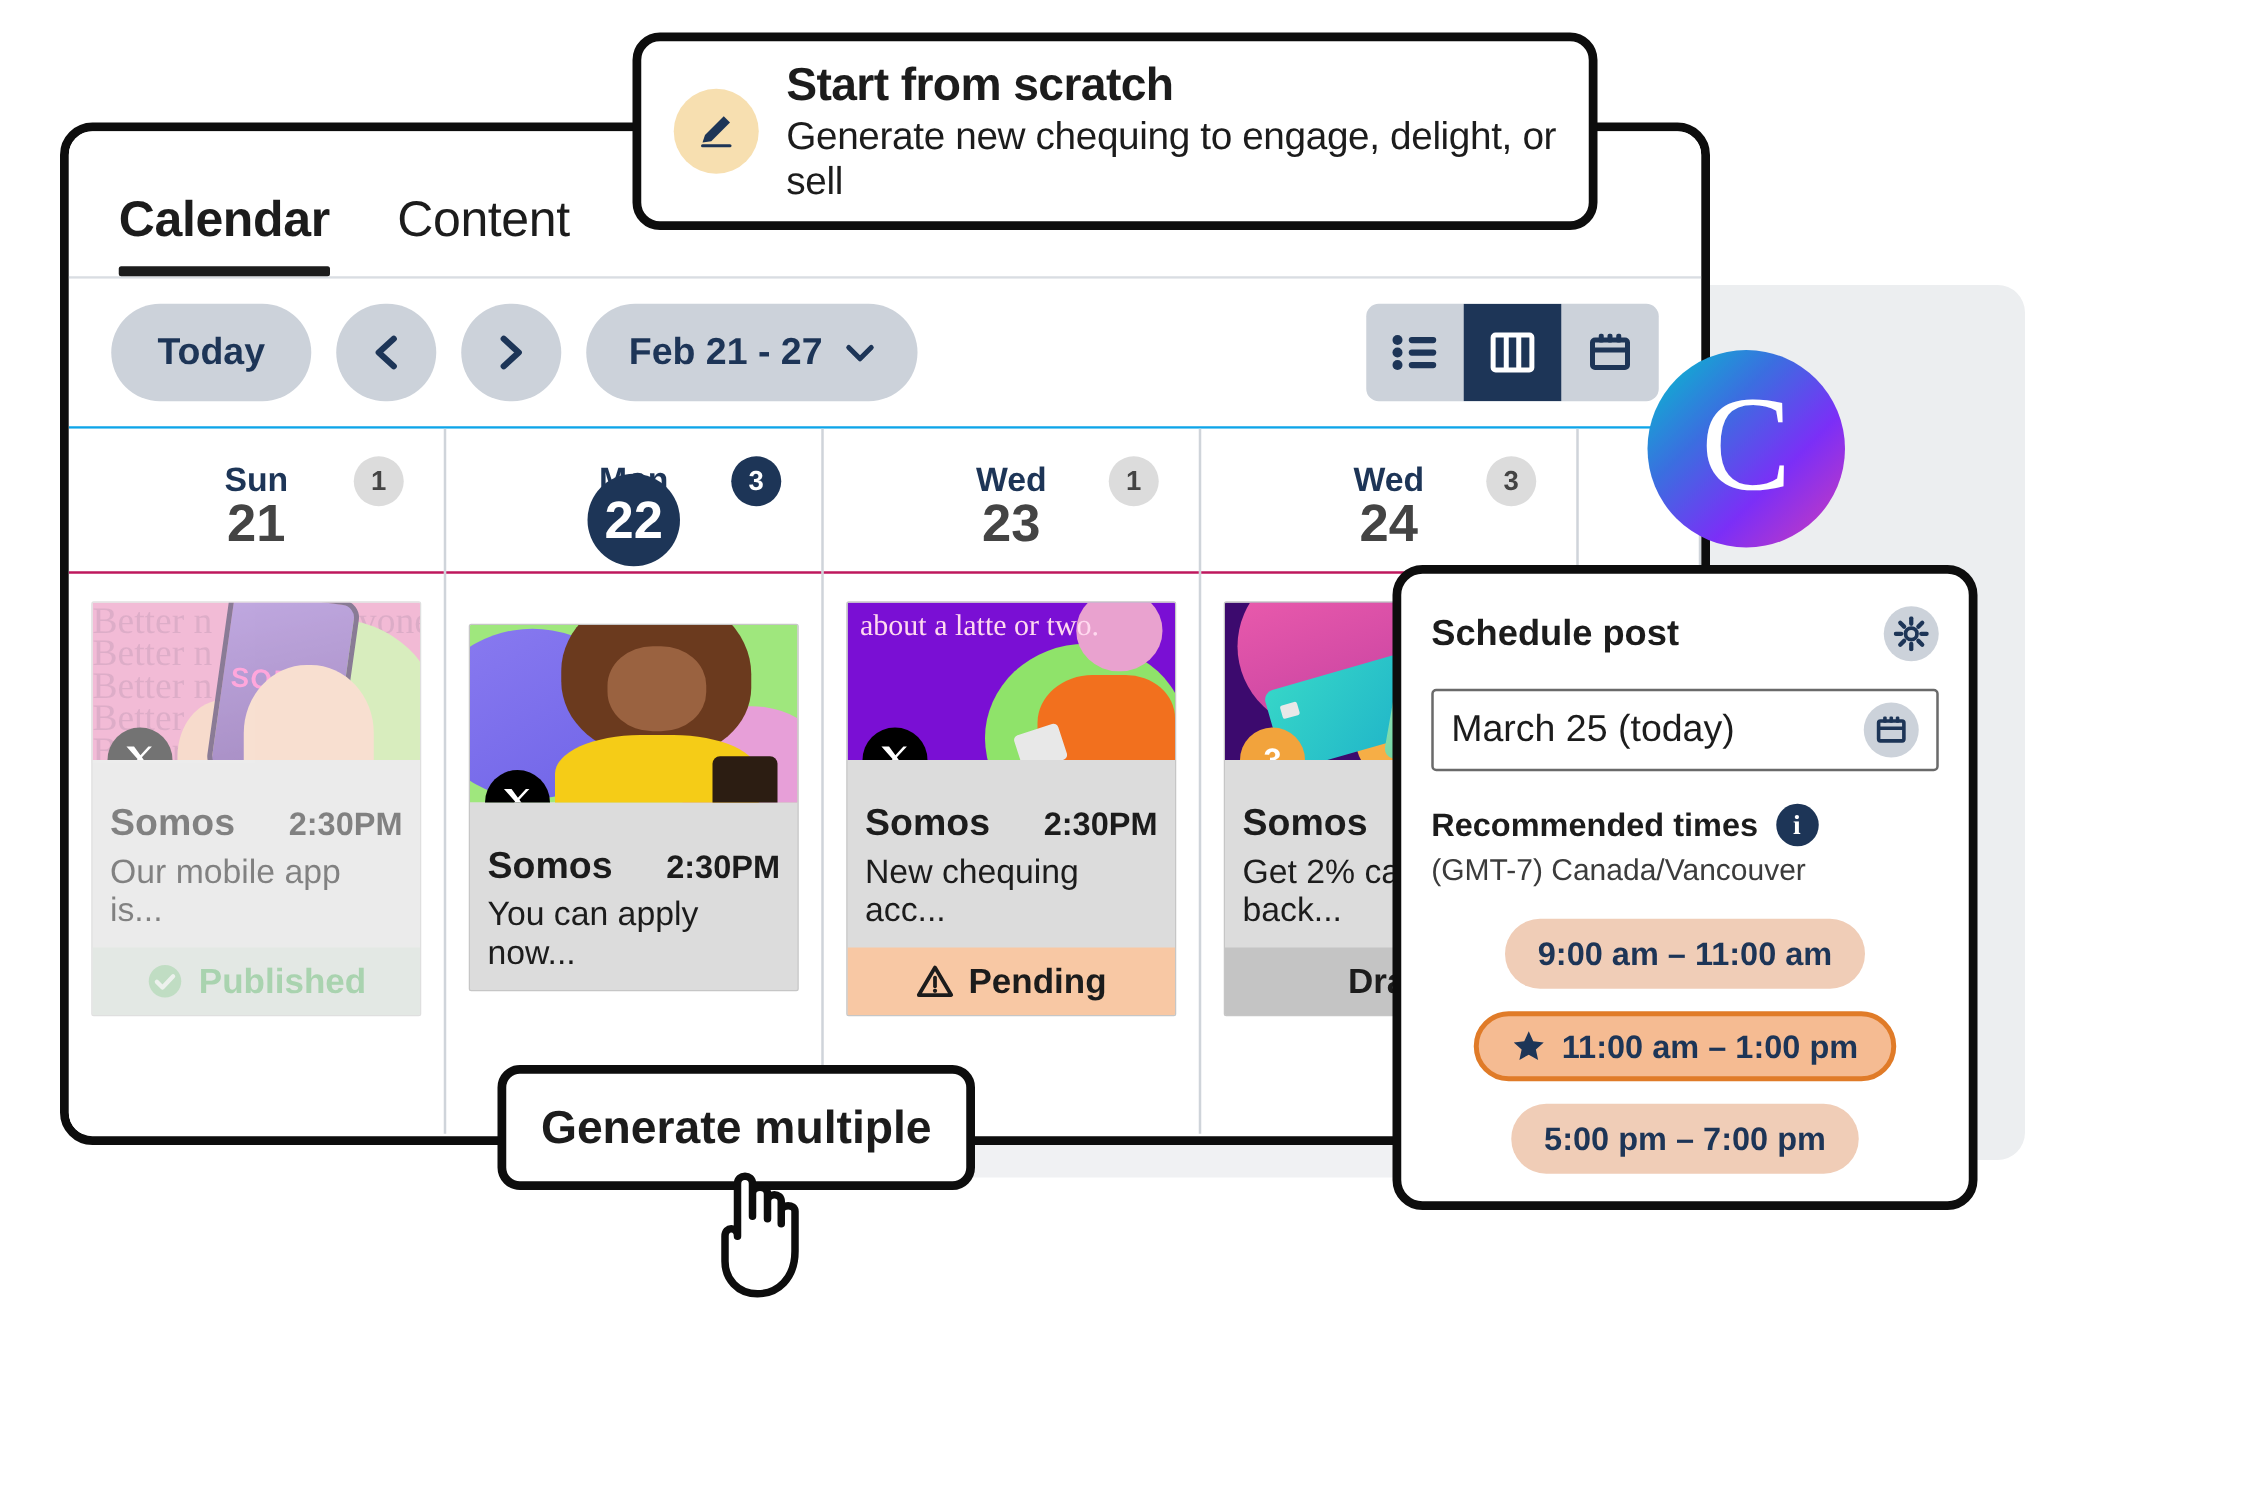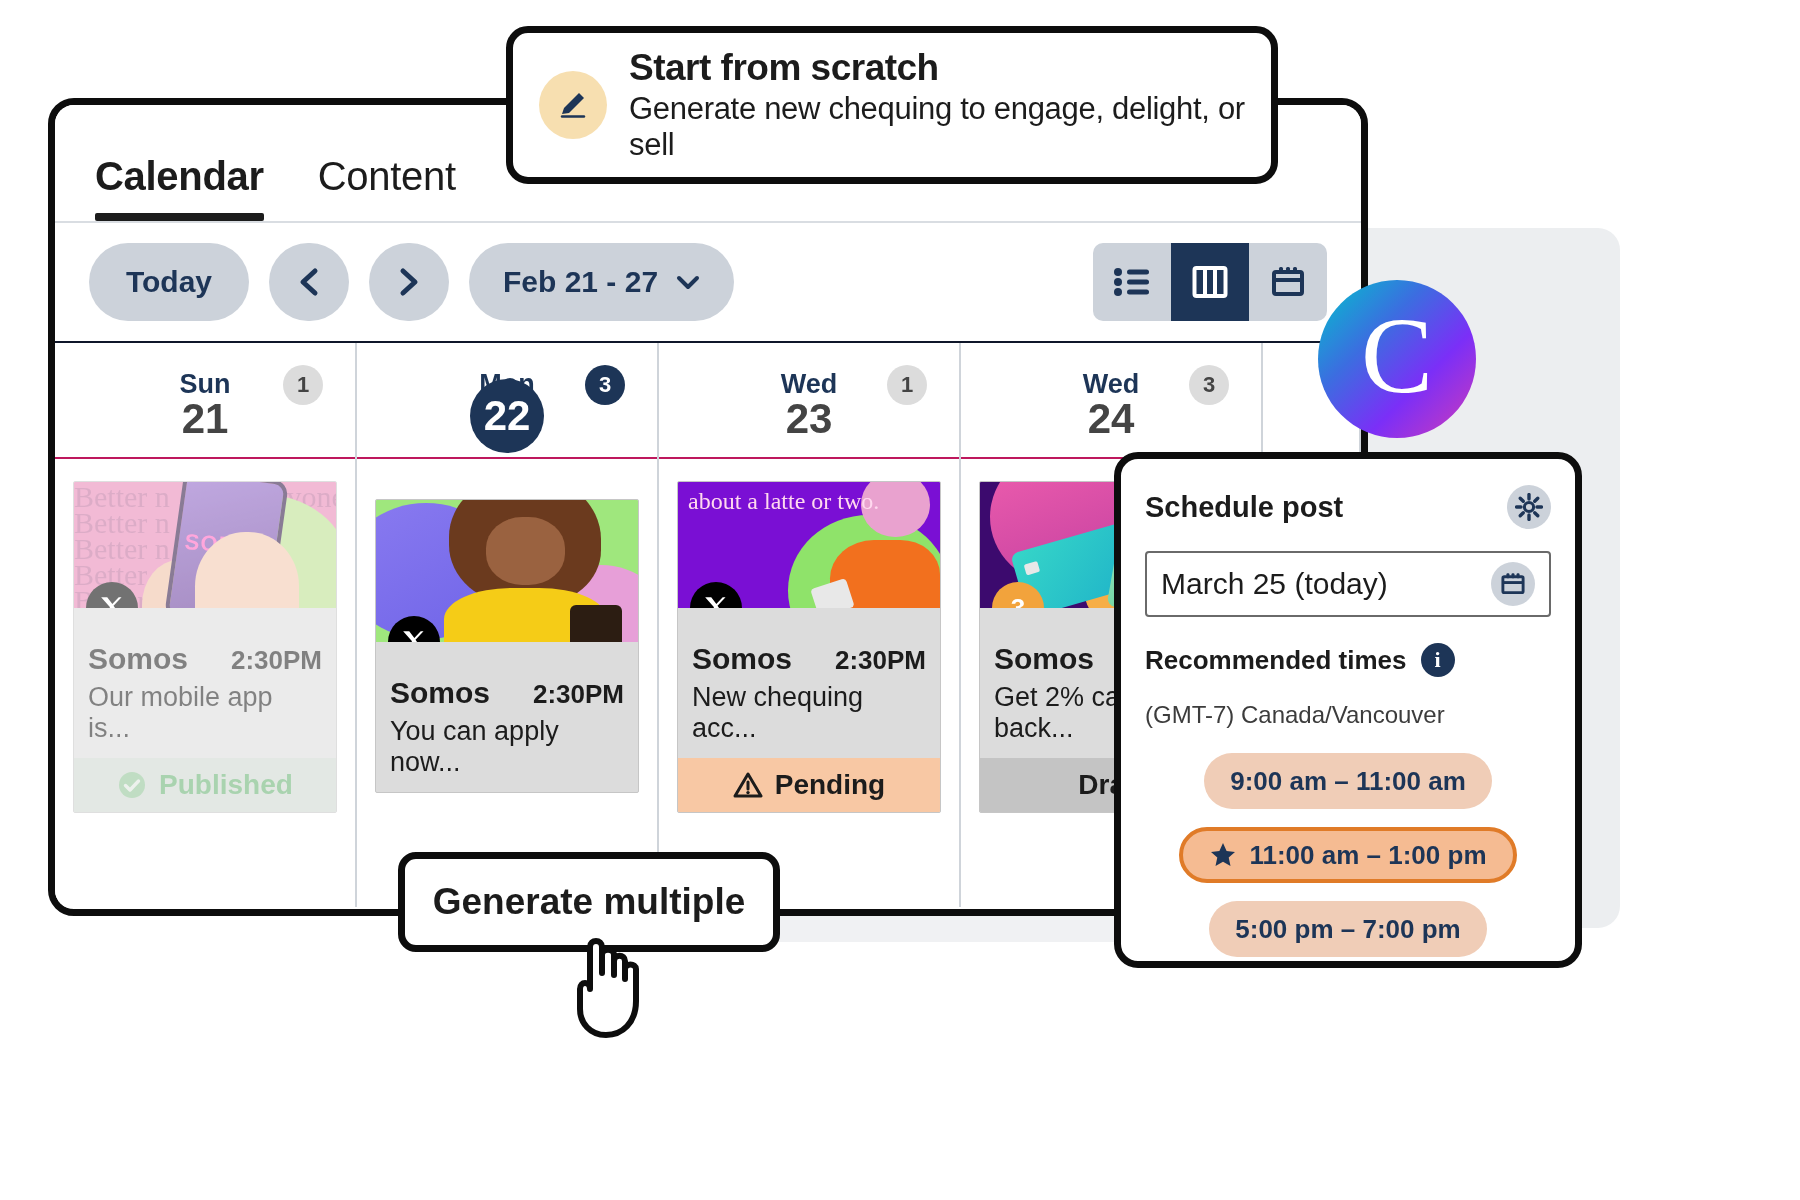--- a/index.html
+++ b/index.html
@@ -33,21 +33,21 @@
   }
   .tab.active { font-weight: bold; }
   .tab.active::after {
     content: ""; position: absolute; left: 0; right: 0; bottom: 0;
     height: 8px; background: #1c1c1c; border-radius: 2px;
   }
 
   .toolbar {
     height: 120px; display: flex; align-items: center;
     padding: 0 34px; gap: 20px; background: #fff;
-    border-bottom: 2px solid #0f172a;
+    border-bottom: 2px solid #0ea5e9;
   }
   .pill {
     background: #ccd2da; color: #1d3557;
     border-radius: 999px; display: flex; align-items: center; justify-content: center;
     font-weight: bold; cursor: pointer;
   }
   .pill-today { width: 160px; height: 78px; font-size: 30px; }
   .pill-round { width: 80px; height: 78px; font-size: 34px; }
   .pill-range { height: 78px; padding: 0 34px; font-size: 30px; gap: 18px; }
   .chev { font-size: 22px; }
@@ -284,21 +284,21 @@
     display: flex; align-items: center; justify-content: center; cursor: pointer;
   }
   .rec-row { margin-top: 26px; display: flex; align-items: center; gap: 14px; }
   .rec-label { font-size: 26px; font-weight: bold; color: #1c1c1c; }
   .info-dot {
     width: 34px; height: 34px; border-radius: 50%; background: #1d3557;
     color: #fff; font-size: 22px; font-weight: bold;
     display: flex; align-items: center; justify-content: center;
     font-family: "Liberation Serif", serif; cursor: pointer;
   }
-  .tz { font-size: 24px; color: #3c3c3c; margin-top: 24px; }
+  .tz { font-size: 24px; color: #3c3c3c; margin-top: 6px; }
   .times { margin-top: 24px; display: flex; flex-direction: column; align-items: center; gap: 18px; }
   .timechip {
     height: 56px; padding: 0 26px; border-radius: 999px;
     background: #f0cdb7; color: #1d3557; font-size: 26px; font-weight: bold;
     display: flex; align-items: center; justify-content: center; gap: 12px;
     cursor: pointer;
   }
   .timechip.sel { background: #f5bb92; border: 4px solid #e07b28; }
 
   

